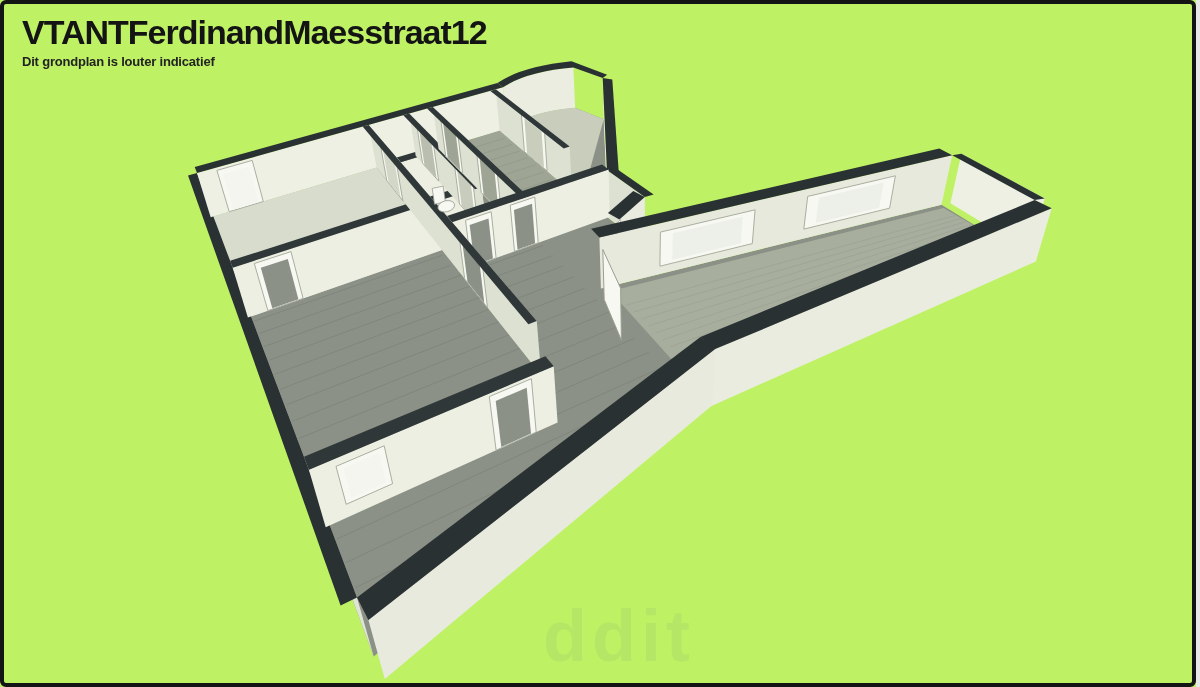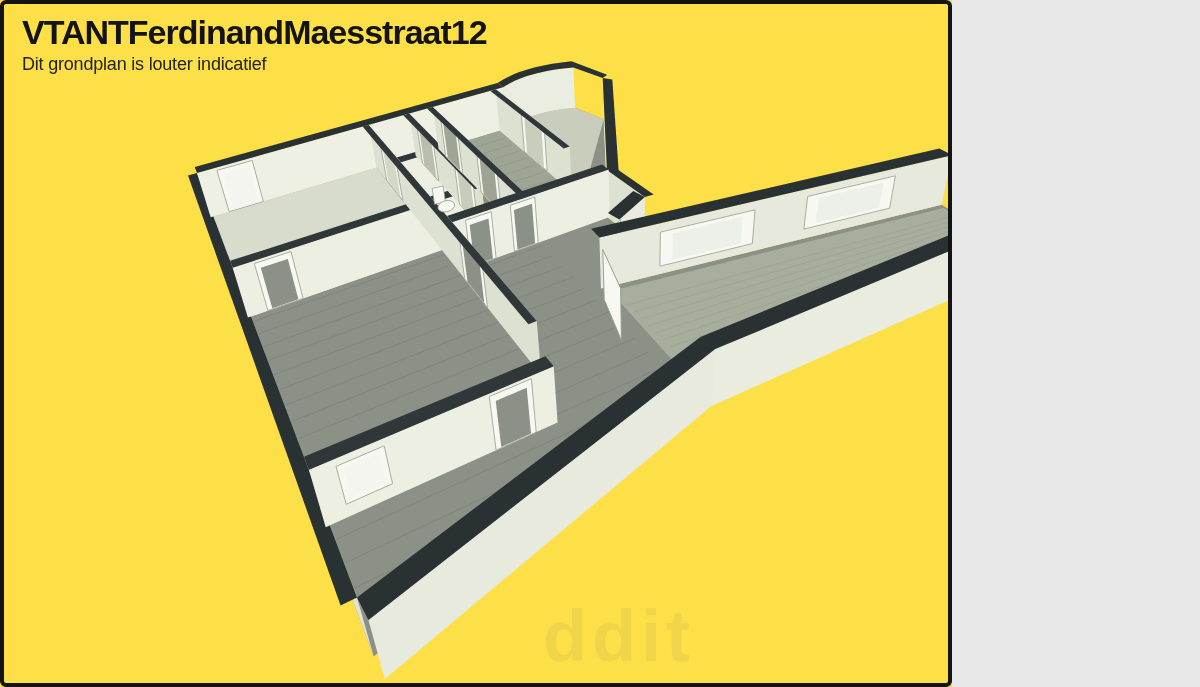--- a/index.html
+++ b/index.html
@@ -1,35 +1,35 @@
 <!DOCTYPE html>
 <html><head>
 <meta charset="utf-8">
 <style>
   html,body{margin:0;padding:0;background:#e8e8e8;}
   .page{
     position:relative;
-    width:952px;height:687px;
-    background:#fde047;
+    width:1196px;height:687px;
+    background:#bef264;
     overflow:hidden;
     font-family:"Liberation Sans","DejaVu Sans",sans-serif;
     box-sizing:border-box;
   }
   .frame{
     position:absolute;left:0;top:0;right:0;bottom:0;
     border:4px solid #141414;border-radius:6px;
     pointer-events:none;z-index:50;
   }
   .header{position:absolute;left:22px;top:14px;z-index:10;}
   .title{
     font-size:34px;font-weight:bold;letter-spacing:-1px;
     color:#141414;line-height:1.1;white-space:nowrap;
   }
   .subtitle{
-    font-size:18px;font-weight:normal;color:#232323;
+    font-size:13px;font-weight:bold;color:#232323;
     margin-top:3px;letter-spacing:-0.2px;
   }
   .watermark{
     position:absolute;left:543px;top:595px;z-index:2;
     font-size:72px;font-weight:bold;letter-spacing:5px;
     color:rgba(110,110,110,0.09);
     user-select:none;
   }
   svg{position:absolute;left:0;top:0;z-index:5;}
 </style>

